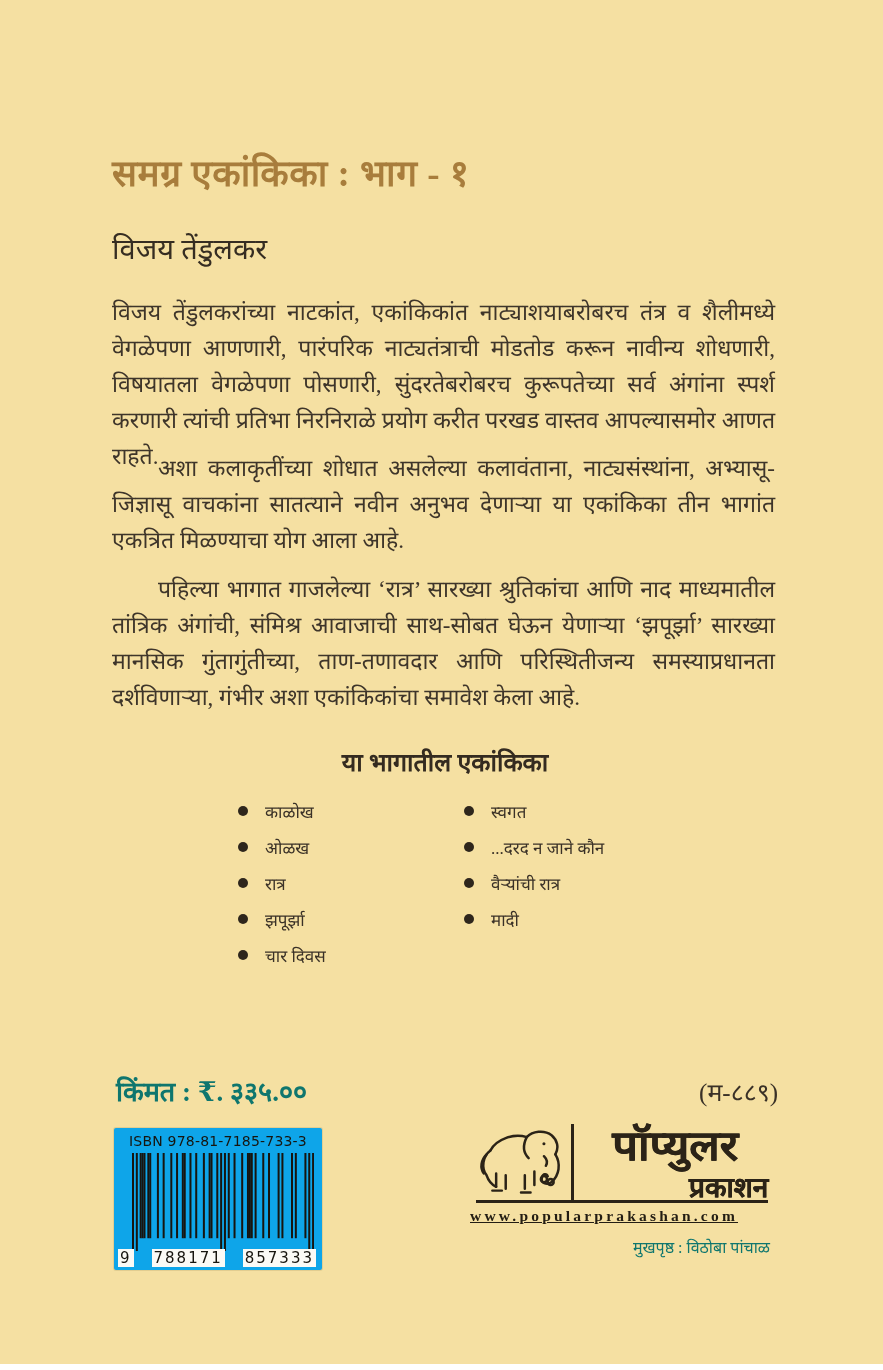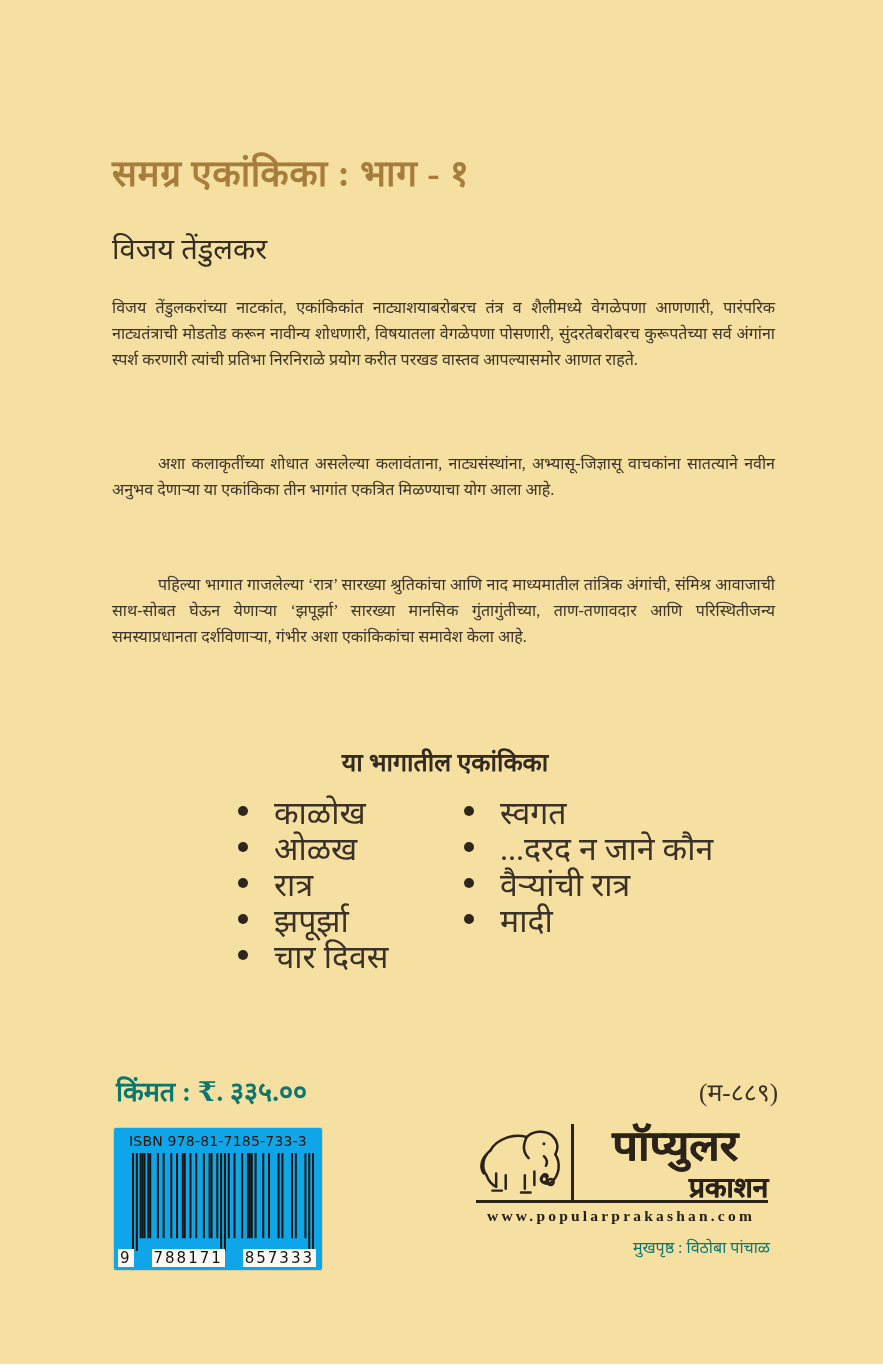--- a/index.html
+++ b/index.html
@@ -24,36 +24,36 @@
     left:112px;top:146px;width:620px;
     font-size:37px;font-weight:700;color:var(--title-ink);
     letter-spacing:0.5px;
   }
   .author{
     left:112px;top:228px;width:500px;
     font-size:29px;font-weight:400;color:#362d22;
   }
   .para{
     left:112px;width:663px;
-    font-size:16px;line-height:26px;
+    font-size:23px;line-height:36px;
     text-align:justify;color:var(--ink);
   }
   .p1{top:295px;}
   .p2{top:451px;text-indent:46px;}
   .p3{top:572px;text-indent:46px;}
   .section-heading{
     left:240px;top:744px;width:410px;text-align:center;
     font-size:25px;font-weight:700;color:#342b20;
   }
   .play-list{top:793px;}
   .list-left{left:238px;width:210px;}
   .list-right{left:464px;width:300px;}
   .li{
-    display:flex;align-items:center;gap:26px;
-    height:36px;font-size:32px;color:#3a3127;
+    display:flex;align-items:center;gap:17px;
+    height:36px;font-size:17px;color:#3a3127;
   }
   .dot{
     width:10px;height:10px;border-radius:50%;
     background:#2e261c;flex:0 0 auto;
   }
   .price-label{
     left:116px;top:1072px;width:340px;
     font-size:27px;font-weight:700;color:#0f766e;
   }
   .series-code{
@@ -90,24 +90,24 @@
     text-shadow:0.6px 0 0 var(--logo-ink);
     white-space:nowrap;
   }
   .publisher-subname{
     left:582px;top:1167px;width:186px;text-align:right;
     font-size:28px;font-weight:700;color:var(--logo-ink);
     text-shadow:0.5px 0 0 var(--logo-ink);
   }
   .logo-rule{left:476px;top:1200px;width:292px;height:2.5px;background:var(--logo-ink);}
   .publisher-website{
-    left:470px;top:1207px;width:302px;text-align:center;
+    left:470px;top:1207px;width:302px;
     font-family:"Liberation Serif","DejaVu Serif",serif;
     font-size:15.5px;font-weight:700;letter-spacing:3.2px;
-    color:#231d13;white-space:nowrap;
+    color:#231d13;white-space:nowrap;text-decoration:underline;
   }
   .cover-credit{
     left:500px;top:1236px;width:270px;text-align:right;
     font-size:16px;color:#0f766e;
   }
   .bottom-edge{left:0;bottom:0;width:100%;height:6px;background:#ffffff;}
 </style>
 </head>
 <body>
 

